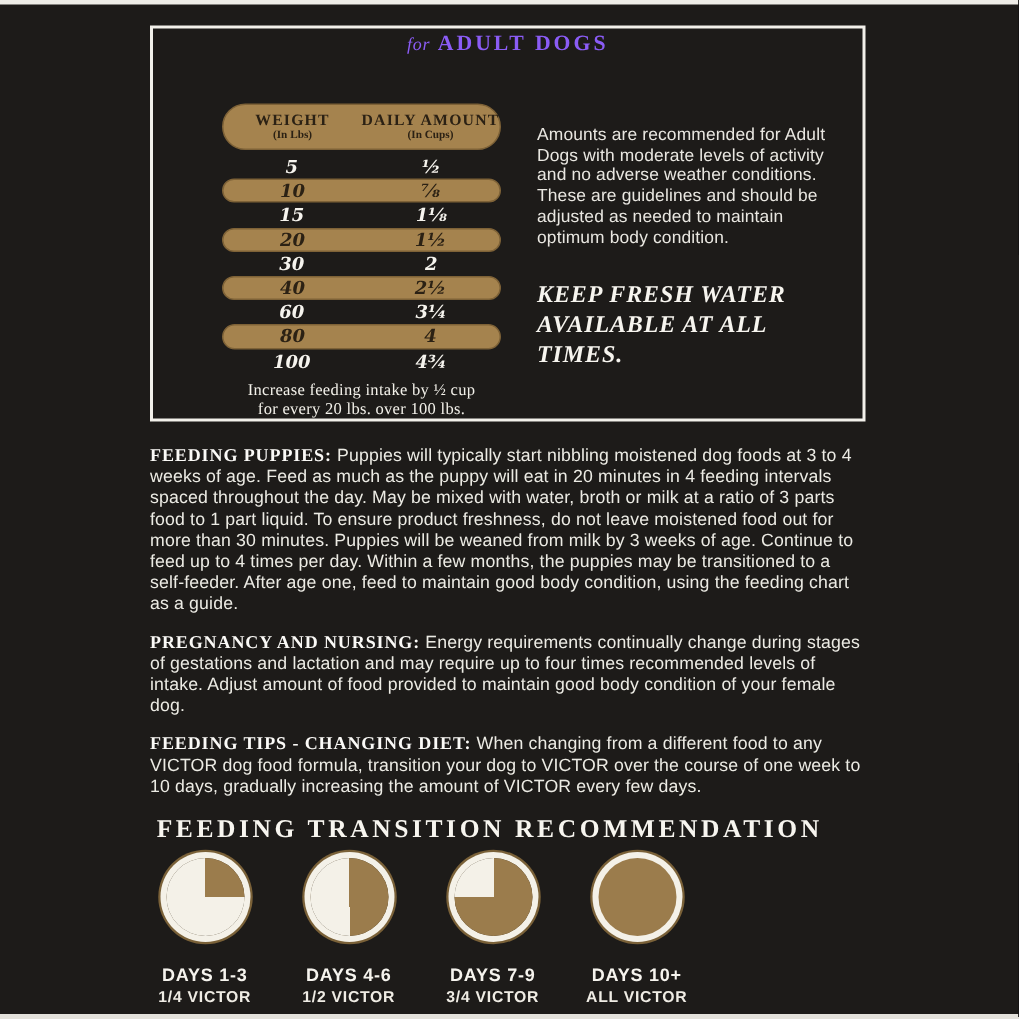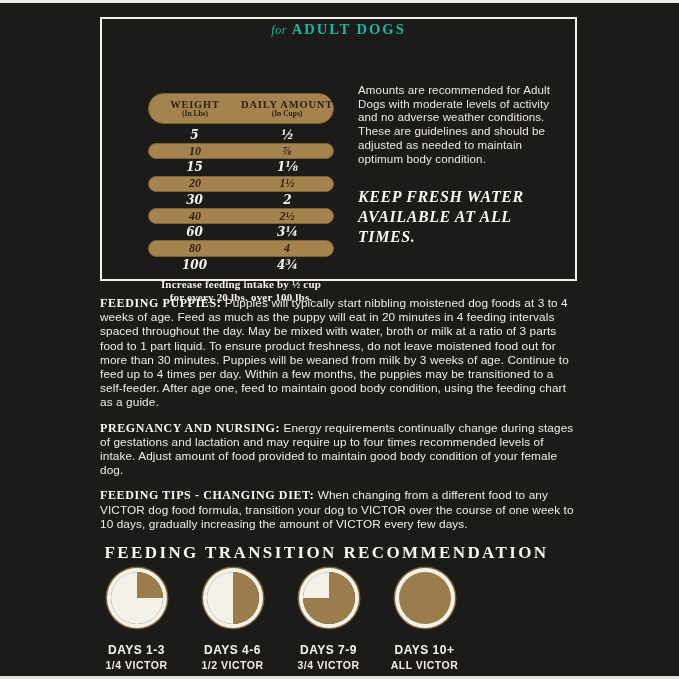--- a/index.html
+++ b/index.html
@@ -16,54 +16,54 @@
   
   .guide-box {
     position:absolute; left:100px; top:17px; width:477px; height:264px;
     border:2px solid #f2f0ea; box-sizing:border-box;
   }
   .gb-title {
     margin-top:11px; text-align:center;
     font-family:"Liberation Serif", serif; font-weight:bold;
     font-size:17px; letter-spacing:2.2px; color:#f7f5ef; white-space:nowrap;
   }
-  .gb-sub { text-align:center; margin-top:1px; color:#14b8a6; white-space:nowrap; }
+  .gb-sub { text-align:center; margin-top:1px; color:#8b5cf6; white-space:nowrap; }
   .gb-sub .for {
     font-family:"Liberation Serif", serif; font-style:italic;
     font-size:12px; margin-right:5px; letter-spacing:0.5px;
   }
   .gb-sub .adult {
     font-family:"Liberation Serif", serif; font-weight:bold;
     font-size:14.5px; letter-spacing:2px;
   }
 
   
   .tbl { position:absolute; left:46px; top:50px; width:186px; }
   .tbl-header {
     height:31px; border-radius:16px; display:flex; align-items:center;
-    border:1px solid #7e6237; box-sizing:border-box;margin-top:24px;
+    border:1px solid #7e6237; box-sizing:border-box;
   }
   .tbl-header .col { flex:1; text-align:center; color:#2b2114;
     font-family:"Liberation Serif", serif; font-weight:bold; line-height:1.05; }
   .h-main { font-size:10.5px; letter-spacing:0.8px; display:block; }
   .h-sub  { font-size:7.5px; display:block; }
   .tbl-rows { margin-top:3px; }
   .tbl-row {
     height:16.2px; display:flex; align-items:center;
     font-family:"DejaVu Serif","Liberation Serif", serif;
     font-weight:bold; font-style:italic; font-size:12px; color:#f6f4ee;
   }
   .tbl-row.pill {
     background:var(--tan); border-radius:9px; color:#2b2114;
-    border:1px solid #7e6237; box-sizing:border-box;font-family:Liberation Serif, serif;
+    border:1px solid #7e6237; box-sizing:border-box;
   }
   .tbl-row .c { flex:1; text-align:center; }
   .footnote {
     margin-top:5px; text-align:center;
-    font-family:"Liberation Serif", serif; font-weight:bold;
+    font-family:"Liberation Serif", serif; font-weight:normal;
     font-size:11px; line-height:13.5px; color:#f3f1ea; letter-spacing:0.2px;
   }
 
   
   .info { position:absolute; left:256px; top:52px; width:212px; }
   .info p { margin:12px 0 13px; font-size:11.6px; line-height:13.7px;
     color:#e9e7e1; letter-spacing:0.1px; }
   .callout {
     margin-top:22px;
     font-family:"Liberation Serif", serif; font-weight:bold; font-style:italic;

